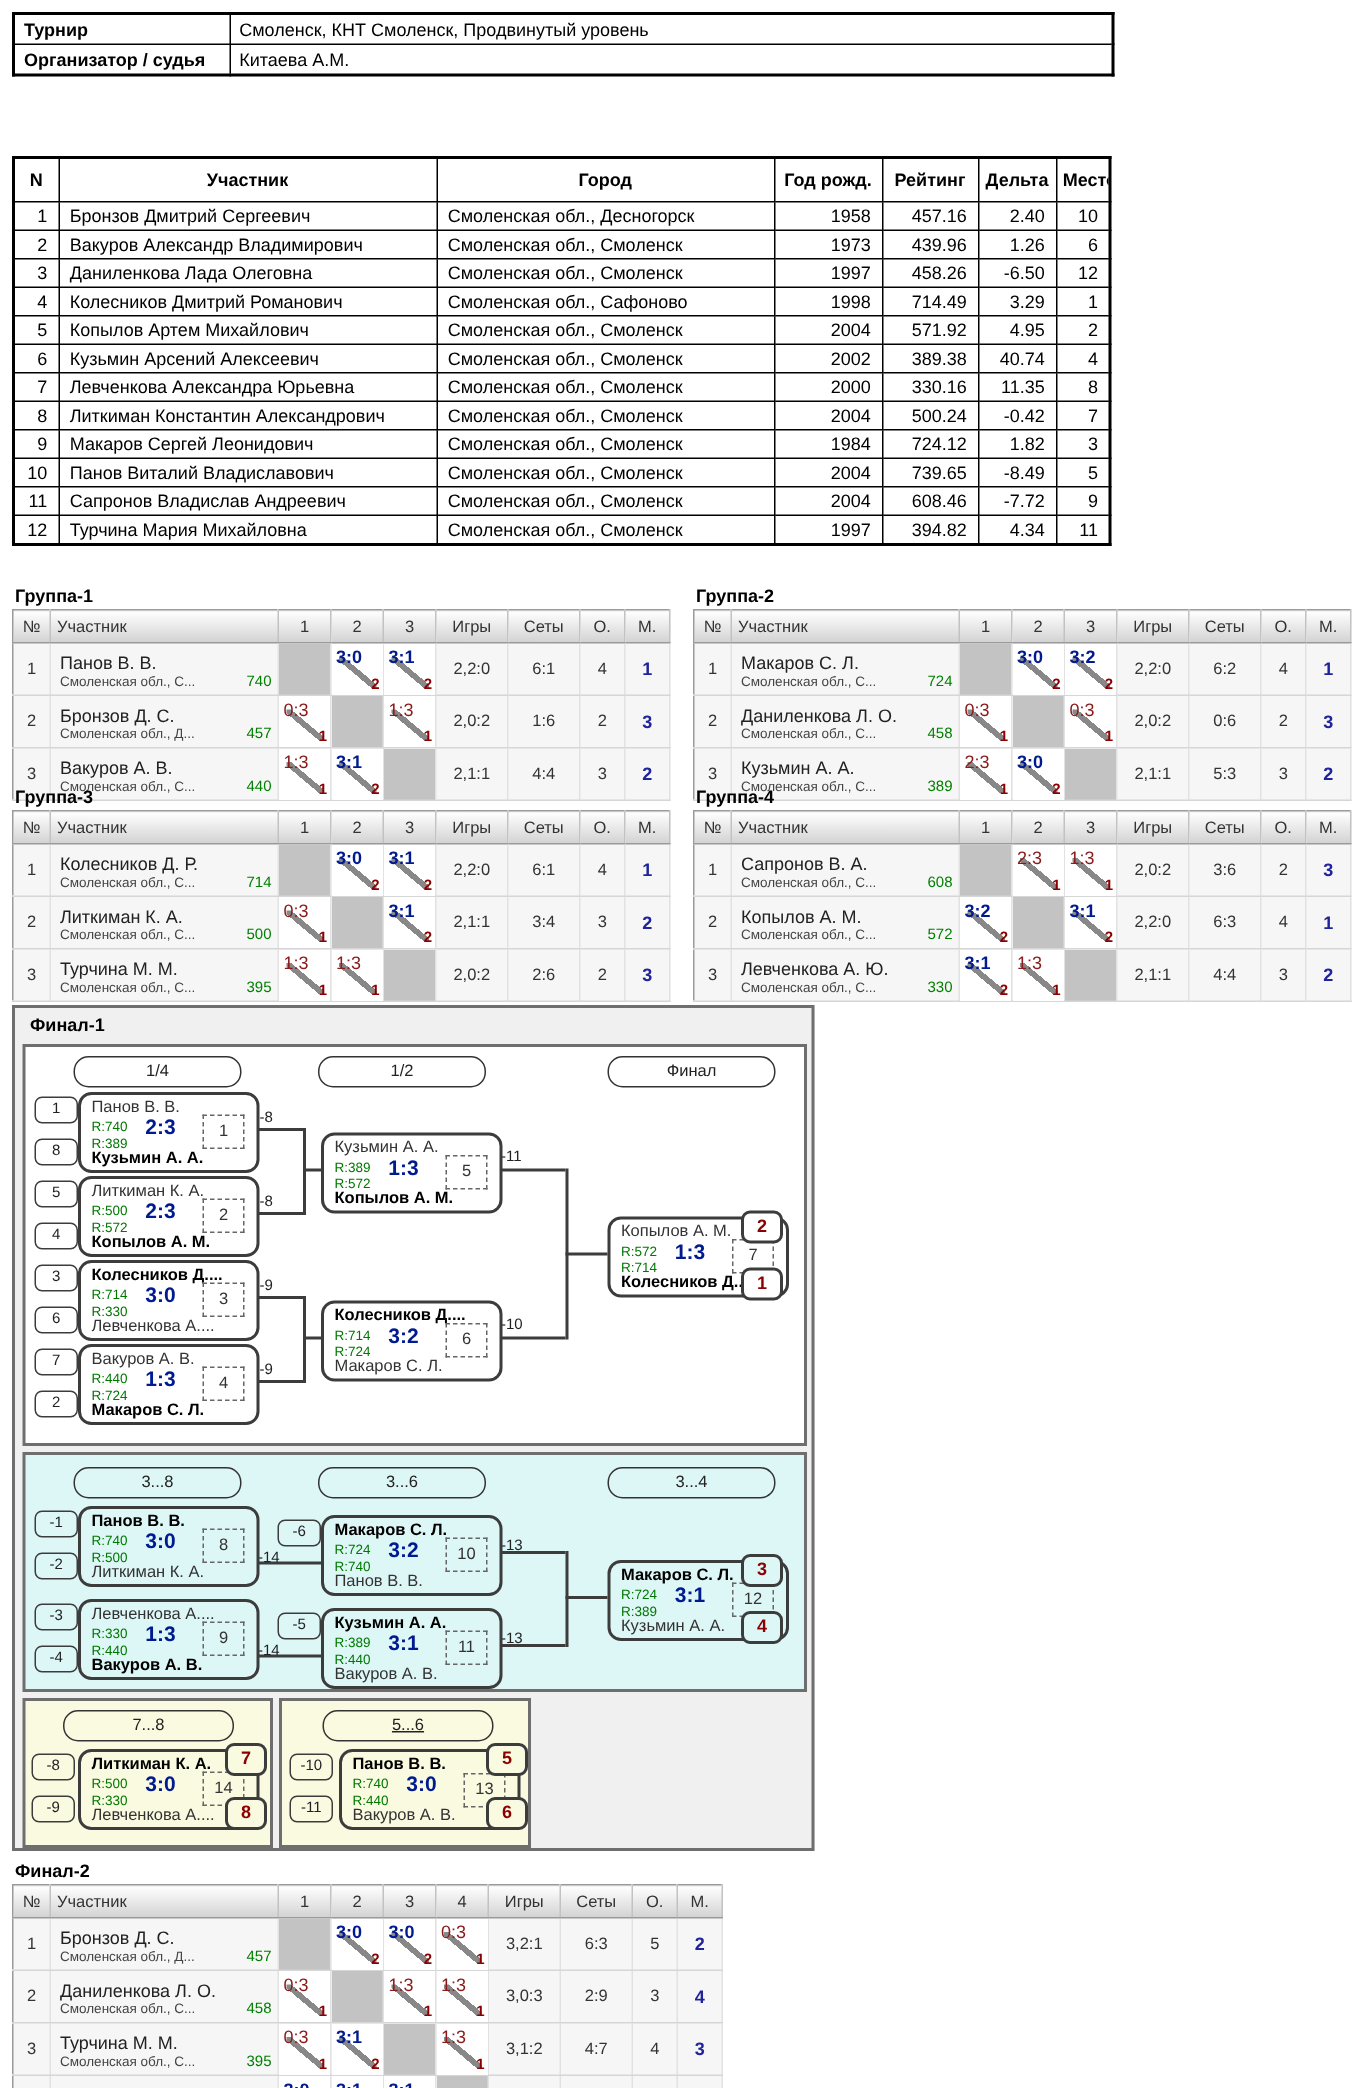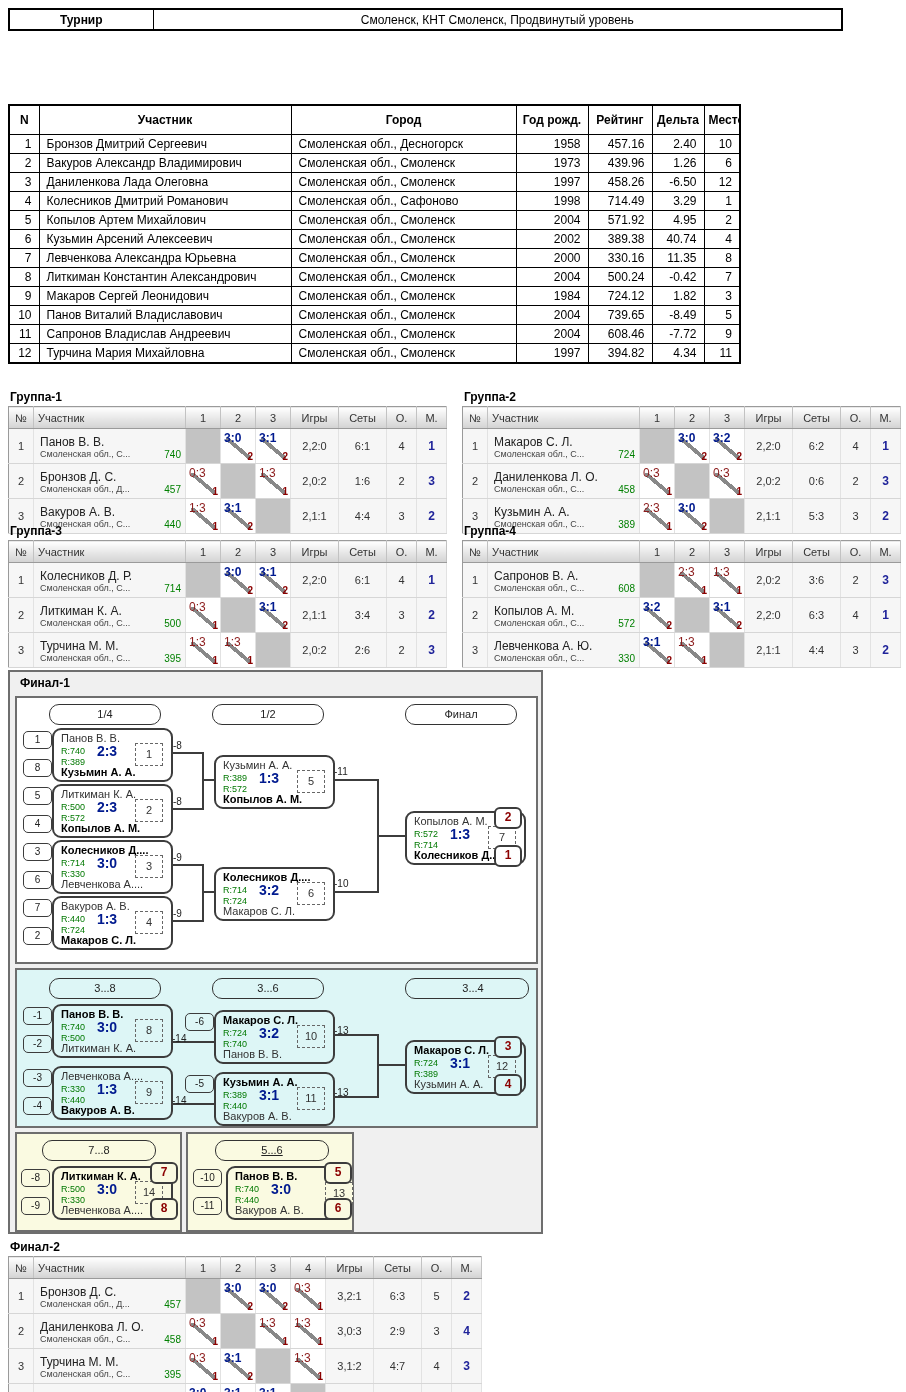--- a/index.html
+++ b/index.html
@@ -58,29 +58,33 @@
   .seedbox{position:absolute;width:27px;height:16px;border:1px solid #3c3c3c;border-radius:5px;
         background:inherit;font-size:10px;line-height:15px;text-align:center;color:#222;}
   .badge{position:absolute;width:24px;height:18px;border:2px solid #3c3c3c;border-radius:6px;
         background:inherit;font-size:12px;font-weight:bold;line-height:17px;text-align:center;color:#8b0000;}
   .bline{position:absolute;background:#3c3c3c;}
   .blabel{position:absolute;font-size:10px;color:#222;}
 </style>
 </head>
 <body>
 
-<table id="info-table" class="abs blk-table" style="left:8px;top:8px;width:835px;text-align:center;">
+<table id="info-table" class="abs blk-table" style="left:8px;top:8px;width:735px;">
   <colgroup>
       <col style="width:144px">
       <col>
     </colgroup>
   <tbody id="info-body">
       <tr>
         <td class="lbl">Турнир</td>
         <td>Смоленск, КНТ Смоленск, Продвинутый уровень</td>
+      </tr>
+      <tr>
+        <td class="lbl">Организатор / судья</td>
+        <td>Китаева А.М.</td>
       </tr>
     </tbody>
 </table>
 
 <table id="main-table" class="abs blk-table" style="left:8px;top:104px;width:731px;">
   <colgroup>
       <col style="width:30px">
       <col style="width:252px">
       <col style="width:225px">
       <col style="width:72px">
@@ -726,21 +730,21 @@
       <div class="sec" style="left: 5px; top: 296px; width: 519px; height: 156px; background: rgb(221, 246, 246);">
         <div class="bline" style="left: 152px; top: 71px; width: 45px; height: 2px;"></div>
         <div class="bline" style="left: 152px; top: 133px; width: 45px; height: 2px;"></div>
         <div class="bline" style="left: 314px; top: 64px; width: 46px; height: 2px;"></div>
         <div class="bline" style="left: 314px; top: 126px; width: 46px; height: 2px;"></div>
         <div class="bline" style="left: 360px; top: 64px; width: 2px; height: 64px;"></div>
         <div class="bline" style="left: 360px; top: 94px; width: 28px; height: 2px;"></div>
         <div class="bline" style="left: 500px; top: 75px; width: 2px; height: 38px;"></div>
         <div class="pill" style="left: 32px; top: 8px; width: 110px;">3...8</div>
         <div class="pill" style="left: 195px; top: 8px; width: 110px;">3...6</div>
-        <div class="pill" style="left: 388px; top: 8px; width: 110px; padding-left: 12px;">3...4</div>
+        <div class="pill" style="left: 388px; top: 8px; width: 110px;">3...4</div>
         <div class="seedbox" style="left: 6px; top: 37px;">-1</div>
         <div class="seedbox" style="left: 6px; top: 65px;">-2</div>
         <div class="seedbox" style="left: 6px; top: 99px;">-3</div>
         <div class="seedbox" style="left: 6px; top: 127px;">-4</div>
         <div class="seedbox" style="left: 168px; top: 43px;">-6</div>
         <div class="seedbox" style="left: 168px; top: 105px;">-5</div>
         <div class="blabel" style="left: 155px; top: 63px;">-14</div>
         <div class="blabel" style="left: 155px; top: 125px;">-14</div>
         <div class="blabel" style="left: 317px; top: 55px;">-13</div>
         <div class="blabel" style="left: 317px; top: 117px;">-13</div>
@@ -806,21 +810,21 @@
       <div class="sec" style="left: 176px; top: 460px; width: 164px; height: 96px; background: rgb(250, 250, 225);">
         <div class="bline" style="left: 156px; top: 37px; width: 2px; height: 37px;"></div>
         <div class="pill" style="left: 27px; top: 6px; width: 112px; text-decoration: underline;">5...6</div>
         <div class="seedbox" style="left: 5px; top: 35px;">-10</div>
         <div class="seedbox" style="left: 5px; top: 63px;">-11</div>
         <div class="match" style="left: 38px; top: 32px;">
           <div class="mname n1 win">Панов В. В.</div>
           <div class="mr r1">R:740</div>
           <div class="mr r2">R:440</div>
           <div class="mscore">3:0</div>
-          <div class="mnum" style="left: 81px; top: 14px; margin-left: 16px;">13</div>
+          <div class="mnum" style="left: 81px; top: 14px;">13</div>
           <div class="mname n2">Вакуров А. В.</div>
         </div>
         <div class="badge" style="left: 136px; top: 28px;">5</div>
         <div class="badge" style="left: 136px; top: 64px;">6</div>
       </div>
     </div>
 </div>
 
 <div id="final2-title" class="abs grp-title" style="left:10px;top:1240px;">Финал-2</div>
 <div id="final2-root">

